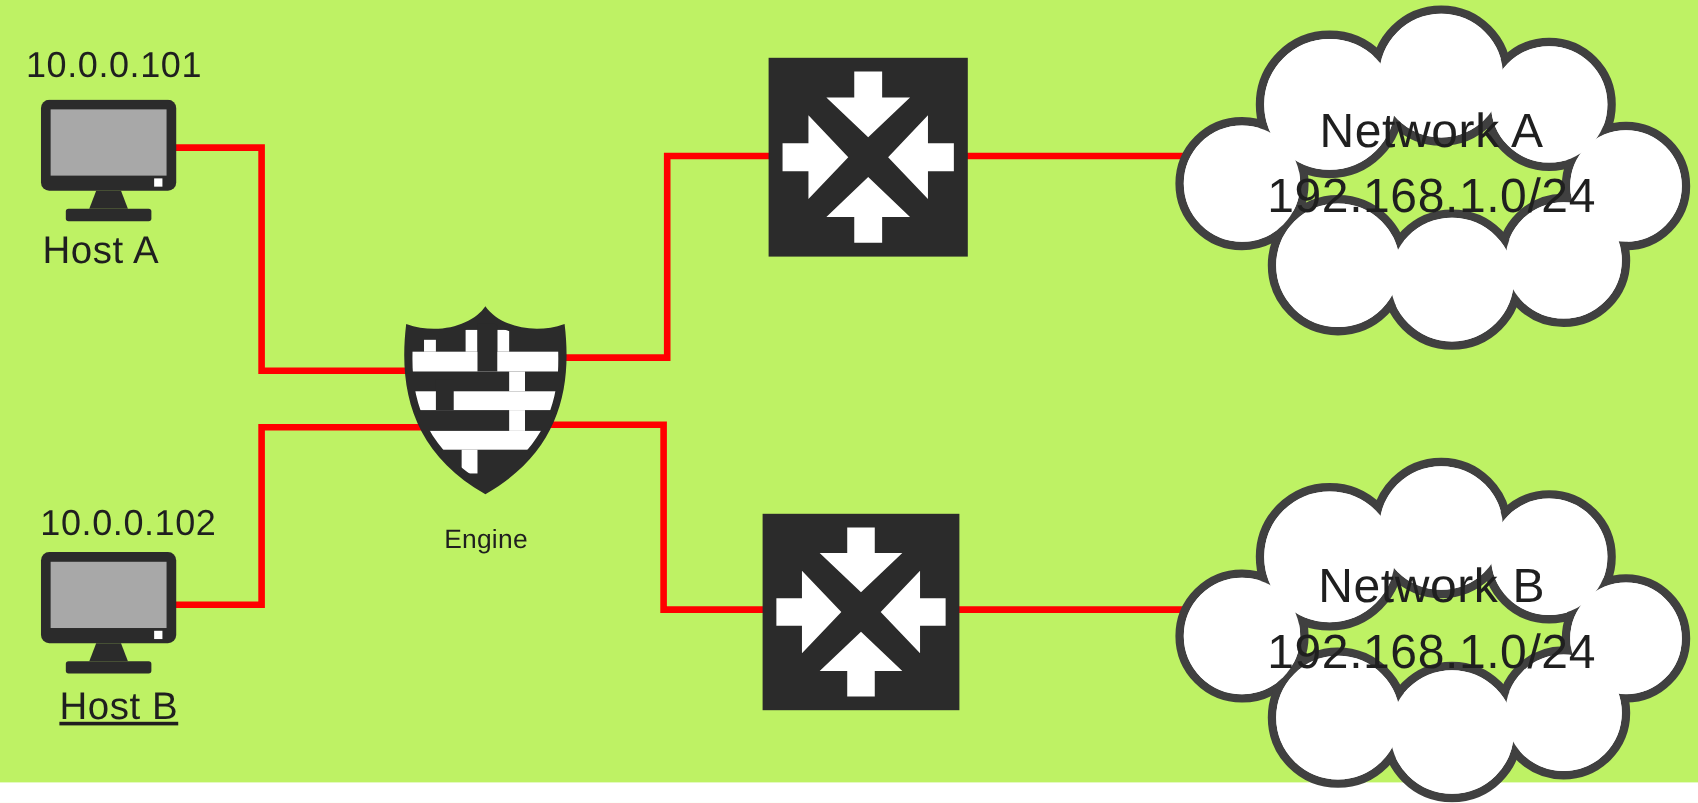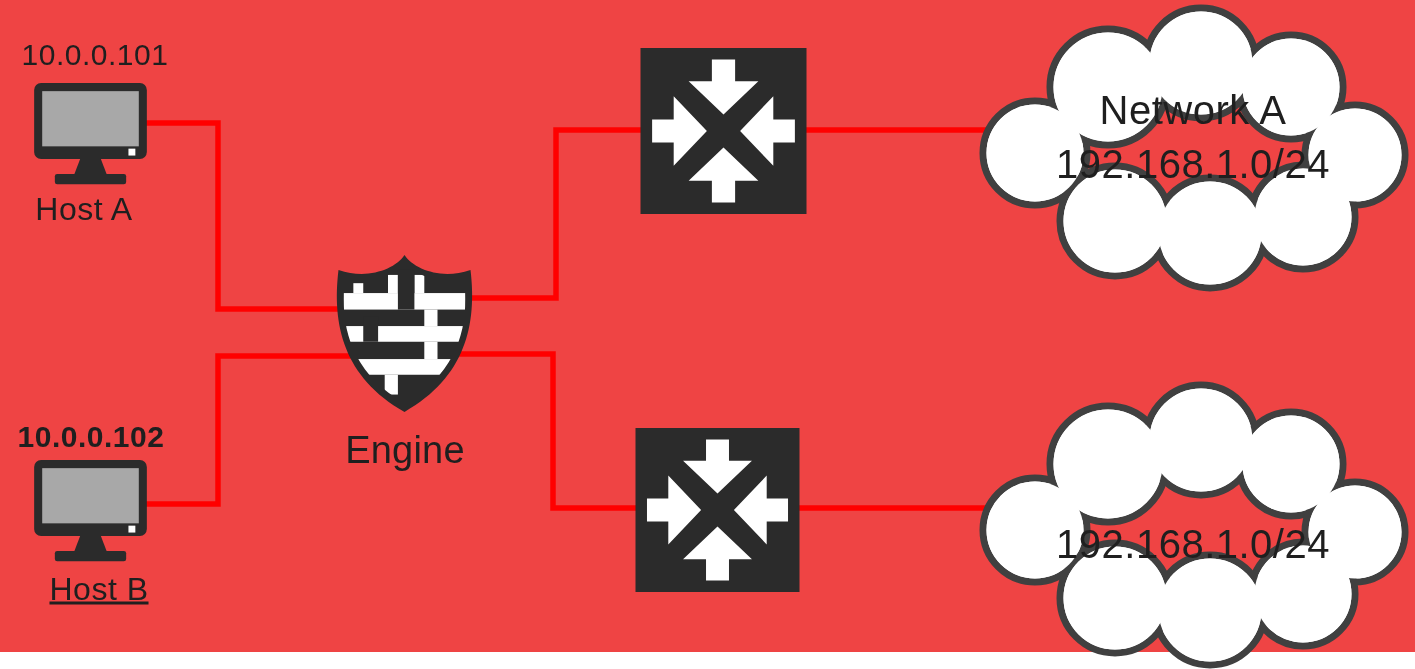--- a/index.html
+++ b/index.html
@@ -1,24 +1,24 @@
 <!DOCTYPE html>
 <html><head>
 <meta charset="utf-8">
 <style>
   html,body{margin:0;padding:0;background:#ffffff;}
   body{width:1415px;height:669px;overflow:hidden;font-family:"Liberation Sans",sans-serif;}
-  .canvas{position:relative;width:1415px;height:652px;background:#ef4444;}
+  .canvas{position:relative;width:1415px;height:652px;background:#bef264;}
   .links-layer{position:absolute;left:0;top:0;width:1415px;height:669px;}
   .node-icon{position:absolute;}
   .lbl{position:absolute;transform:translate(-50%,-50%);color:#1f1f1f;white-space:nowrap;
        text-align:center;letter-spacing:0.5px;}
   .lbl-ip{font-size:30px;}
   .lbl-name{font-size:32px;}
-  .lbl-engine{font-size:38px;letter-spacing:0.2px;}
+  .lbl-engine{font-size:22px;letter-spacing:0.2px;}
   .lbl-cloud{font-size:40px;}
 </style>
 </head>
 <body>
 
 <div class="canvas">
 
   <svg class="links-layer" width="1415" height="669" viewBox="0 0 1415 669" fill="none">
     <path d="M141,123 H218 V309 H362" stroke="#ff0000" stroke-width="5.5"></path>
     <path d="M141,504 H218 V356 H362" stroke="#ff0000" stroke-width="5.5"></path>
@@ -31,21 +31,21 @@
   <div class="lbl lbl-ip" style="left:95px;top:55px;">10.0.0.101</div>
   <svg class="node-icon" style="left:33px;top:83px;" width="115" height="106" viewBox="0 0 100 92">
     <rect x="1" y="0" width="98" height="66" rx="6" fill="#2b2b2b"></rect>
     <rect x="8" y="7" width="84" height="48" fill="#a8a8a8"></rect>
     <rect x="83" y="57" width="6" height="6" fill="#ffffff"></rect>
     <path d="M41,66 L59,66 L64,79 L36,79 Z" fill="#2b2b2b"></path>
     <rect x="19" y="79" width="62" height="9" rx="2" fill="#2b2b2b"></rect>
   </svg>
   <div class="lbl lbl-name" style="left:84px;top:209px;">Host A</div>
 
-  <div class="lbl lbl-ip" style="left:91px;top:437px;font-weight:bold;">10.0.0.102</div>
+  <div class="lbl lbl-ip" style="left:107px;top:437px;">10.0.0.102</div>
   <svg class="node-icon" style="left:33px;top:460px;" width="115" height="106" viewBox="0 0 100 92">
     <rect x="1" y="0" width="98" height="66" rx="6" fill="#2b2b2b"></rect>
     <rect x="8" y="7" width="84" height="48" fill="#a8a8a8"></rect>
     <rect x="83" y="57" width="6" height="6" fill="#ffffff"></rect>
     <path d="M41,66 L59,66 L64,79 L36,79 Z" fill="#2b2b2b"></path>
     <rect x="19" y="79" width="62" height="9" rx="2" fill="#2b2b2b"></rect>
   </svg>
   <div class="lbl lbl-name" style="left:99px;top:589px;text-decoration:underline;">Host B</div>
 
   <svg class="node-icon" style="left:322px;top:250px;" width="165" height="167" viewBox="0 0 100 101">
@@ -135,15 +135,16 @@
       <circle cx="62" cy="150" r="48.5"></circle>
         <circle cx="135" cy="84" r="54.5"></circle>
       <circle cx="228" cy="60" r="51.5"></circle>
         <circle cx="318" cy="84" r="48.5"></circle>
       <circle cx="382" cy="152" r="46.5"></circle>
         <circle cx="330" cy="214" r="48.5"></circle>
       <circle cx="237" cy="230" r="51.5"></circle>
         <circle cx="142" cy="218" r="51.5"></circle>
     </g>
   </svg>
+  <div class="lbl lbl-cloud" style="left:1193px;top:489px;">Network B</div>
   <div class="lbl lbl-cloud" style="left:1193px;top:544px;">192.168.1.0/24</div>
 
 </div>
 
 </body></html>

